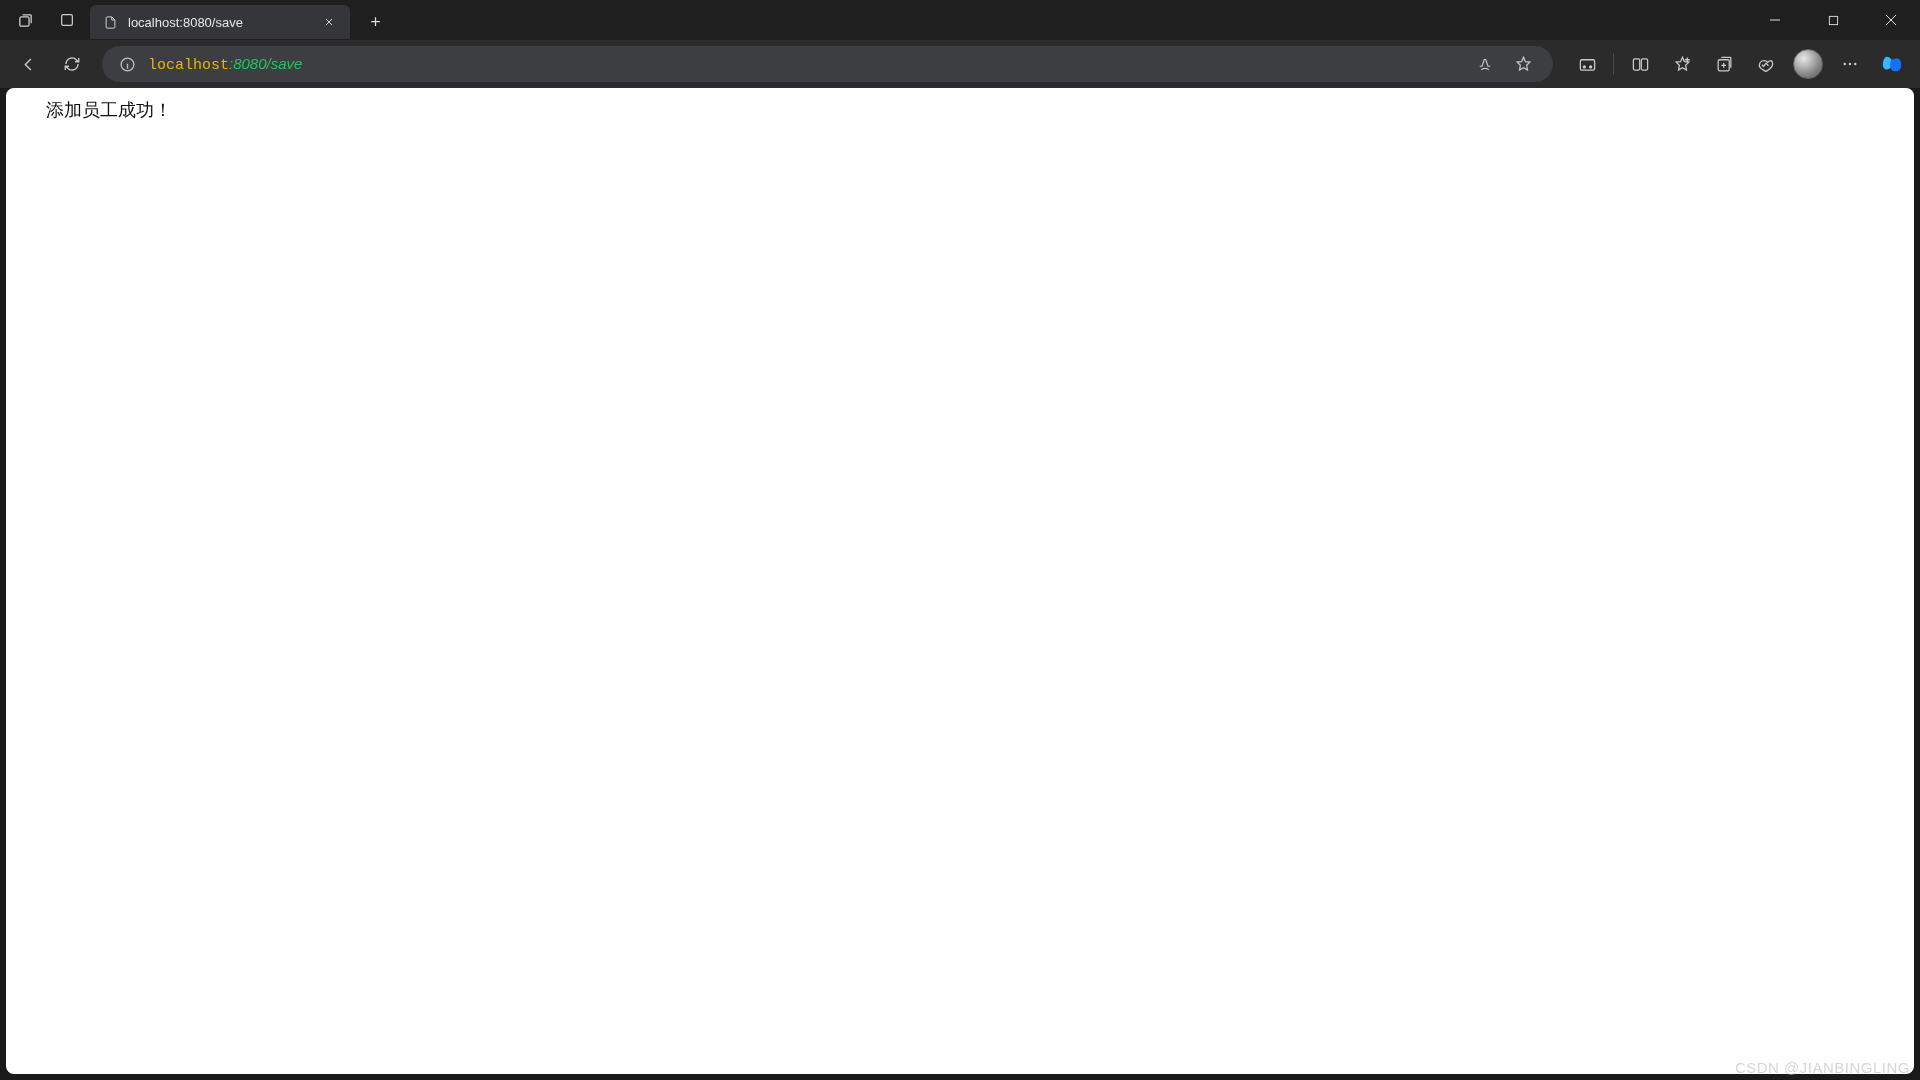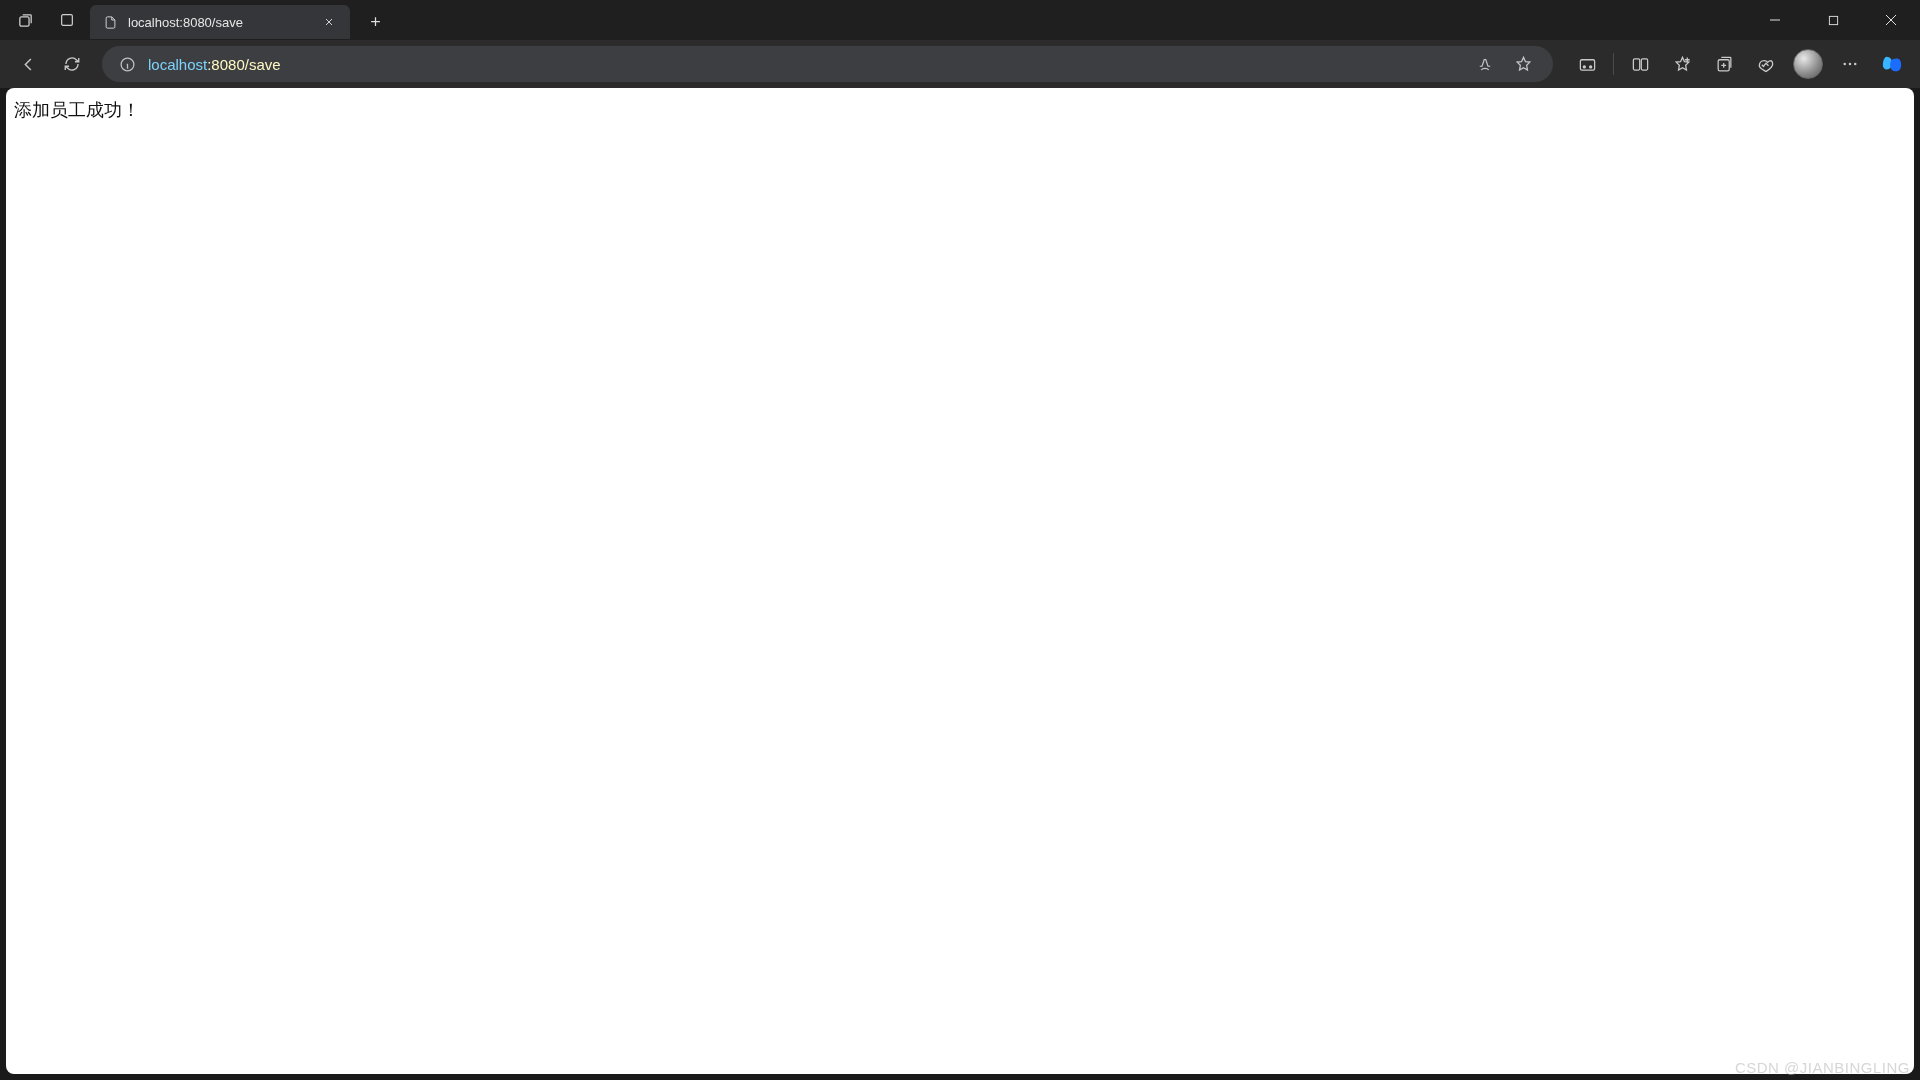--- a/index.html
+++ b/index.html
@@ -98,22 +98,22 @@
       width: 22px; height: 22px;
       display: flex; align-items: center; justify-content: center;
       color: #c0c0c0; cursor: pointer;
     }
     .addr-url {
       flex: 1;
       font-size: 15px;
       white-space: nowrap;
       overflow: hidden;
     }
-    .addr-url .host { color: #7dd3fc; }
-    .addr-url .rest { color: #fef9c3; }
+    .addr-url .host { color: #eab308; font-family: Liberation Mono, monospace; }
+    .addr-url .rest { color: #22c55e; font-style: italic; }
     .addr-right {
       display: flex; align-items: center; gap: 6px;
     }
     .addr-action {
       width: 32px; height: 32px;
       display: flex; align-items: center; justify-content: center;
       border-radius: 6px; color: #c7c7c7; cursor: pointer;
     }
 
     .tool-right { display: flex; align-items: center; gap: 2px; margin-left: 4px; }
@@ -142,20 +142,21 @@
       left: 6px; right: 6px; bottom: 6px;
       background: #ffffff;
       border-radius: 8px;
       overflow: auto;
     }
     .page-body {
       padding: 10px 8px;
       font-family: "Microsoft YaHei","SimSun","Segoe UI",sans-serif;
       font-size: 18px;
       color: #111;
+      margin-left: 32px;
     }
 
     .watermark {
       position: absolute;
       right: 10px;
       bottom: 4px;
       color: rgba(180,180,180,0.55);
       font-size: 15px;
       letter-spacing: 0.5px;
       font-family: Arial, sans-serif;

